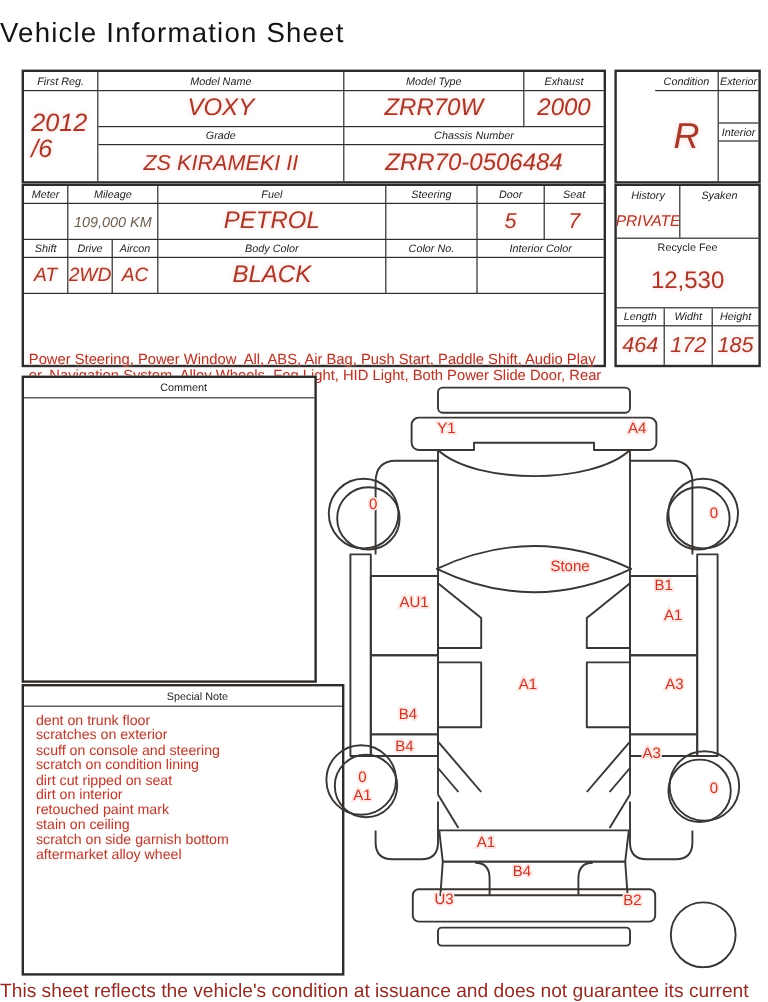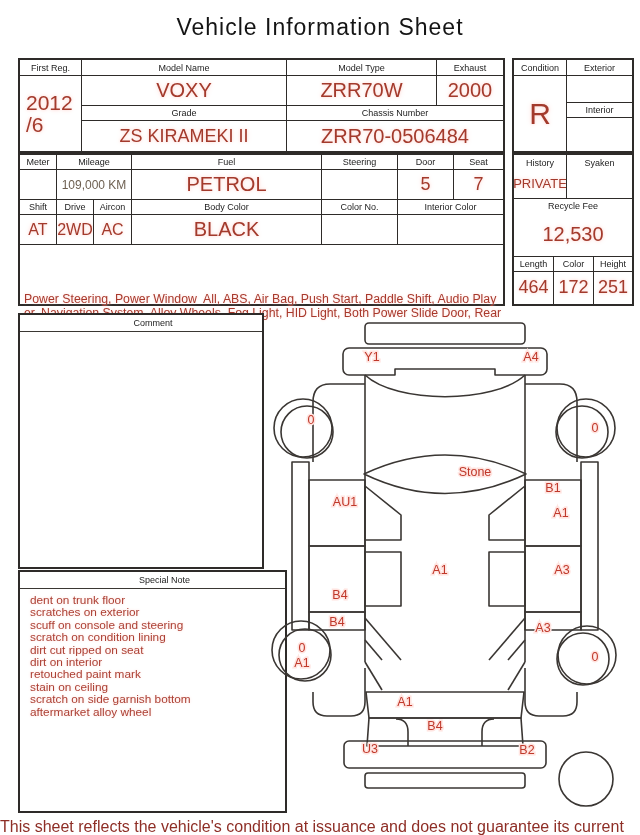--- a/index.html
+++ b/index.html
@@ -1,21 +1,21 @@
 <!DOCTYPE html>
 <html><head>
 <meta charset="utf-8">
 <style>
   html,body{margin:0;padding:0;background:#ffffff;}
   .page{position:relative;width:640px;height:835px;background:#fff;
         font-family:"Liberation Sans",sans-serif;overflow:hidden;}
-  .title{position:absolute;left:0;top:14px;width:100%;text-align:center;
+  .title{position:absolute;left:0;top:14px;width:100%;text-align:left;
          font-size:23px;letter-spacing:1px;color:#141414;}
   .box{position:absolute;border:2px solid #2e2b29;background:#fff;box-sizing:border-box;}
-  .grid{display:grid;width:100%;}
+  .grid{display:grid;width:100%;font-style:italic;}
   .cell{border-right:1.5px solid #2e2b29;border-bottom:1.5px solid #2e2b29;
         display:flex;align-items:center;justify-content:center;
         box-sizing:border-box;overflow:hidden;white-space:nowrap;}
   .no-r{border-right:none;}
   .no-b{border-bottom:none;}
   .hdr{font-size:9px;color:#1c1c1c;}
   .val{color:#a33a2c;text-shadow:0 0 3px #ffd8d4,0 0 6px #ffe4e0;}
   .fs12{font-size:12px;} .fs13{font-size:13px;} .fs16{font-size:16px;}
   .fs18{font-size:18px;} .fs20{font-size:20px;} .fs24{font-size:20px;} .fs30{font-size:30px;}
   .muted{color:#6d5f50;text-shadow:none;}
@@ -58,21 +58,21 @@
       <div class="cell val fs20" style="grid-area:2/2">VOXY</div>
       <div class="cell val fs20" style="grid-area:2/3">ZRR70W</div>
       <div class="cell val fs20 no-r" style="grid-area:2/4">2000</div>
       <div class="cell hdr" style="grid-area:3/2">Grade</div>
       <div class="cell hdr no-r" style="grid-area:3/3/4/5">Chassis Number</div>
       <div class="cell val fs18 no-b" style="grid-area:4/2">ZS KIRAMEKI II</div>
       <div class="cell val fs20 no-r no-b" style="grid-area:4/3/5/5">ZRR70-0506484</div>
     </div>
   </div>
 
-  <div class="box" style="left:512px;top:58px;width:122px;height:95px;">
+  <div class="box" style="left:512px;top:58px;width:122px;height:95px;padding-left:32px;">
     <div class="grid" style="grid-template-columns:53px 1fr;grid-template-rows:16px 27px 15px 1fr;height:100%;">
       <div class="cell hdr" style="grid-area:1/1">Condition</div>
       <div class="cell hdr no-r" style="grid-area:1/2">Exterior</div>
       <div class="cell val fs30 no-b" style="grid-area:2/1/5/2">R</div>
       <div class="cell no-r" style="grid-area:2/2"></div>
       <div class="cell hdr no-r" style="grid-area:3/2">Interior</div>
       <div class="cell no-r no-b" style="grid-area:4/2"></div>
     </div>
   </div>
 
@@ -112,25 +112,25 @@
     <div class="grid hb" style="grid-template-columns:53px 1fr;grid-template-rows:15px 27.5px;">
       <div class="cell hdr no-b">History</div>
       <div class="cell hdr no-r no-b">Syaken</div>
       <div class="cell val fs13 no-b">PRIVATE</div>
       <div class="cell no-r no-b"></div>
     </div>
     <div class="cell hdr no-r no-b" style="height:15px;">Recycle Fee</div>
     <div class="cell val fs24 no-r" style="height:43px;">12,530</div>
     <div class="grid" style="grid-template-columns:40px 40px 1fr;grid-template-rows:15px 1fr;height:47px;">
       <div class="cell hdr">Length</div>
-      <div class="cell hdr">Color</div>
+      <div class="cell hdr">Widht</div>
       <div class="cell hdr no-r">Height</div>
       <div class="cell val fs18 no-b">464</div>
       <div class="cell val fs18 no-b">172</div>
-      <div class="cell val fs18 no-r no-b">251</div>
+      <div class="cell val fs18 no-r no-b">185</div>
     </div>
   </div>
 
   <div class="box" style="left:18px;top:313px;width:246px;height:256px;">
     <div class="sec-hdr">Comment</div>
     <div></div>
   </div>
 
   <div class="box" style="left:18px;top:570px;width:269px;height:243px;">
     <div class="sec-hdr">Special Note</div>

